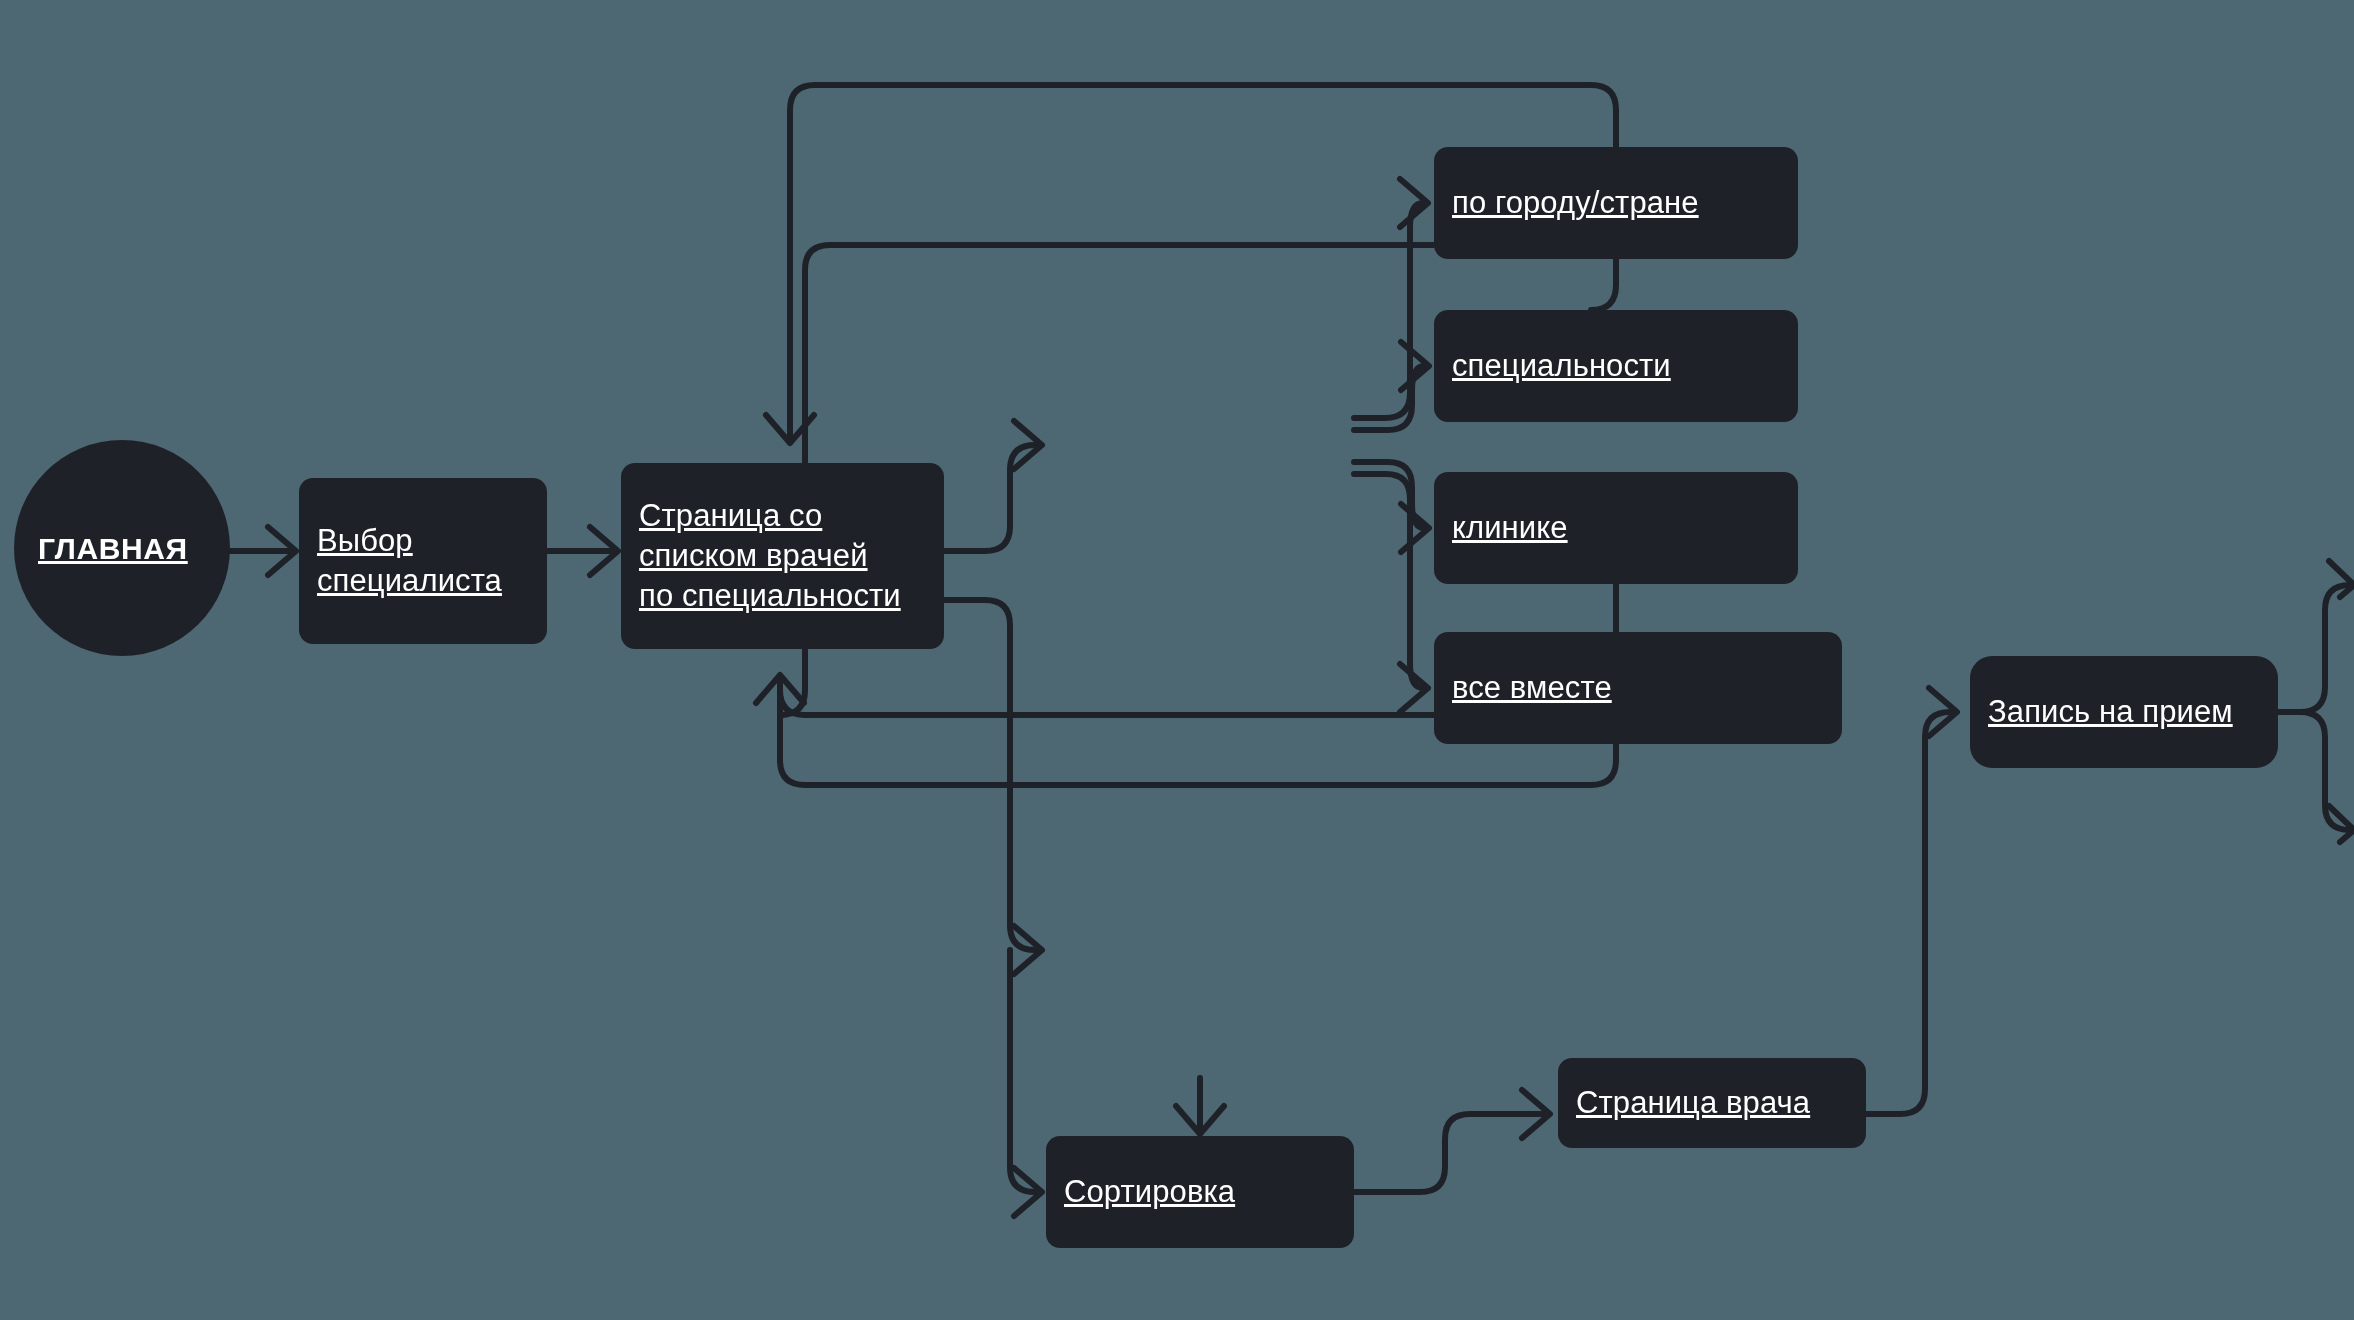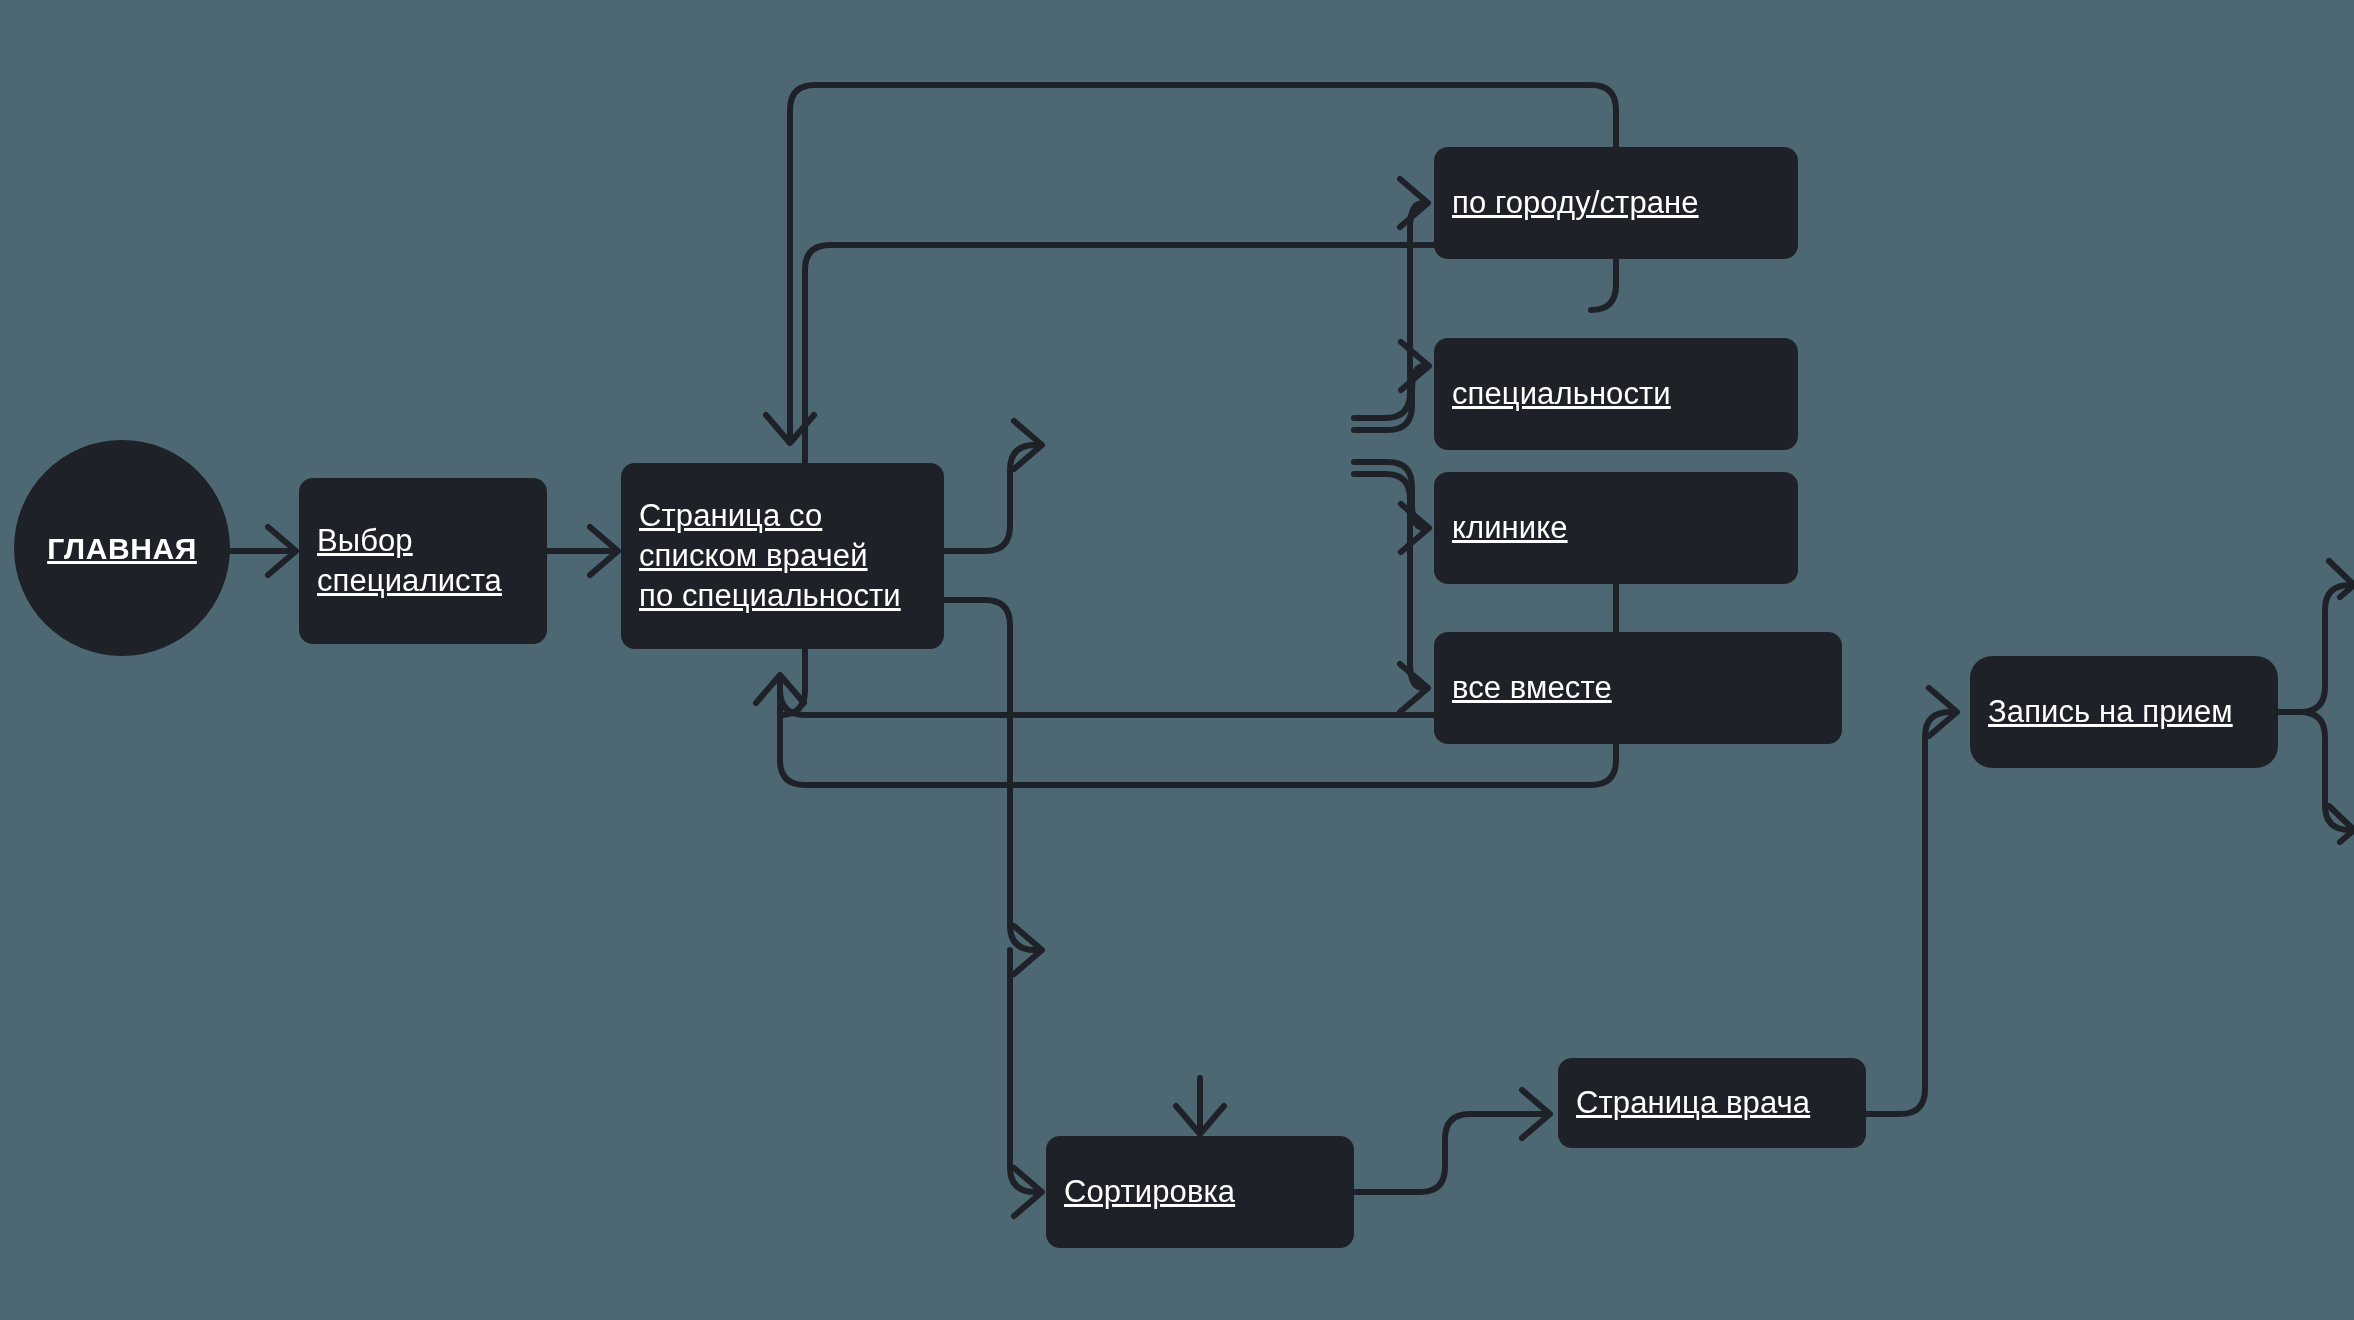--- a/index.html
+++ b/index.html
@@ -28,21 +28,21 @@
   }
   .node.start{
     border-radius:50%;
     justify-content:center;
     font-weight:bold;
     letter-spacing:.6px;
     font-size:30px;
     padding:0;
   }
   .node .lbl{display:block;width:100%;}
-  .node.start .lbl{text-align:center;}
+  .node.start .lbl{padding-left:24px;}
 </style>
 </head>
 <body>
 
 <div id="stage">
 
   <svg class="edges" viewBox="0 0 2354 1320" xmlns="http://www.w3.org/2000/svg">
     <defs>
       <style>
         .e{fill:none;stroke:#1e2228;stroke-width:6;stroke-linecap:round;stroke-linejoin:round;}
@@ -121,21 +121,21 @@
     <span class="lbl">Страница со
 списком врачей
 по специальности</span>
   </div>
 
 
   <div class="node" style="left:1434px;top:147px;width:364px;height:112px;">
     <span class="lbl">по городу/стране</span>
   </div>
 
-  <div class="node" style="left:1434px;top:310px;width:364px;height:112px;margin-top:28px;">
+  <div class="node" style="left:1434px;top:310px;width:364px;height:112px;">
     <span class="lbl">специальности</span>
   </div>
 
   <div class="node" style="left:1434px;top:472px;width:364px;height:112px;">
     <span class="lbl">клинике</span>
   </div>
 
   <div class="node" style="left:1434px;top:632px;width:408px;height:112px;">
     <span class="lbl">все вместе</span>
   </div>

